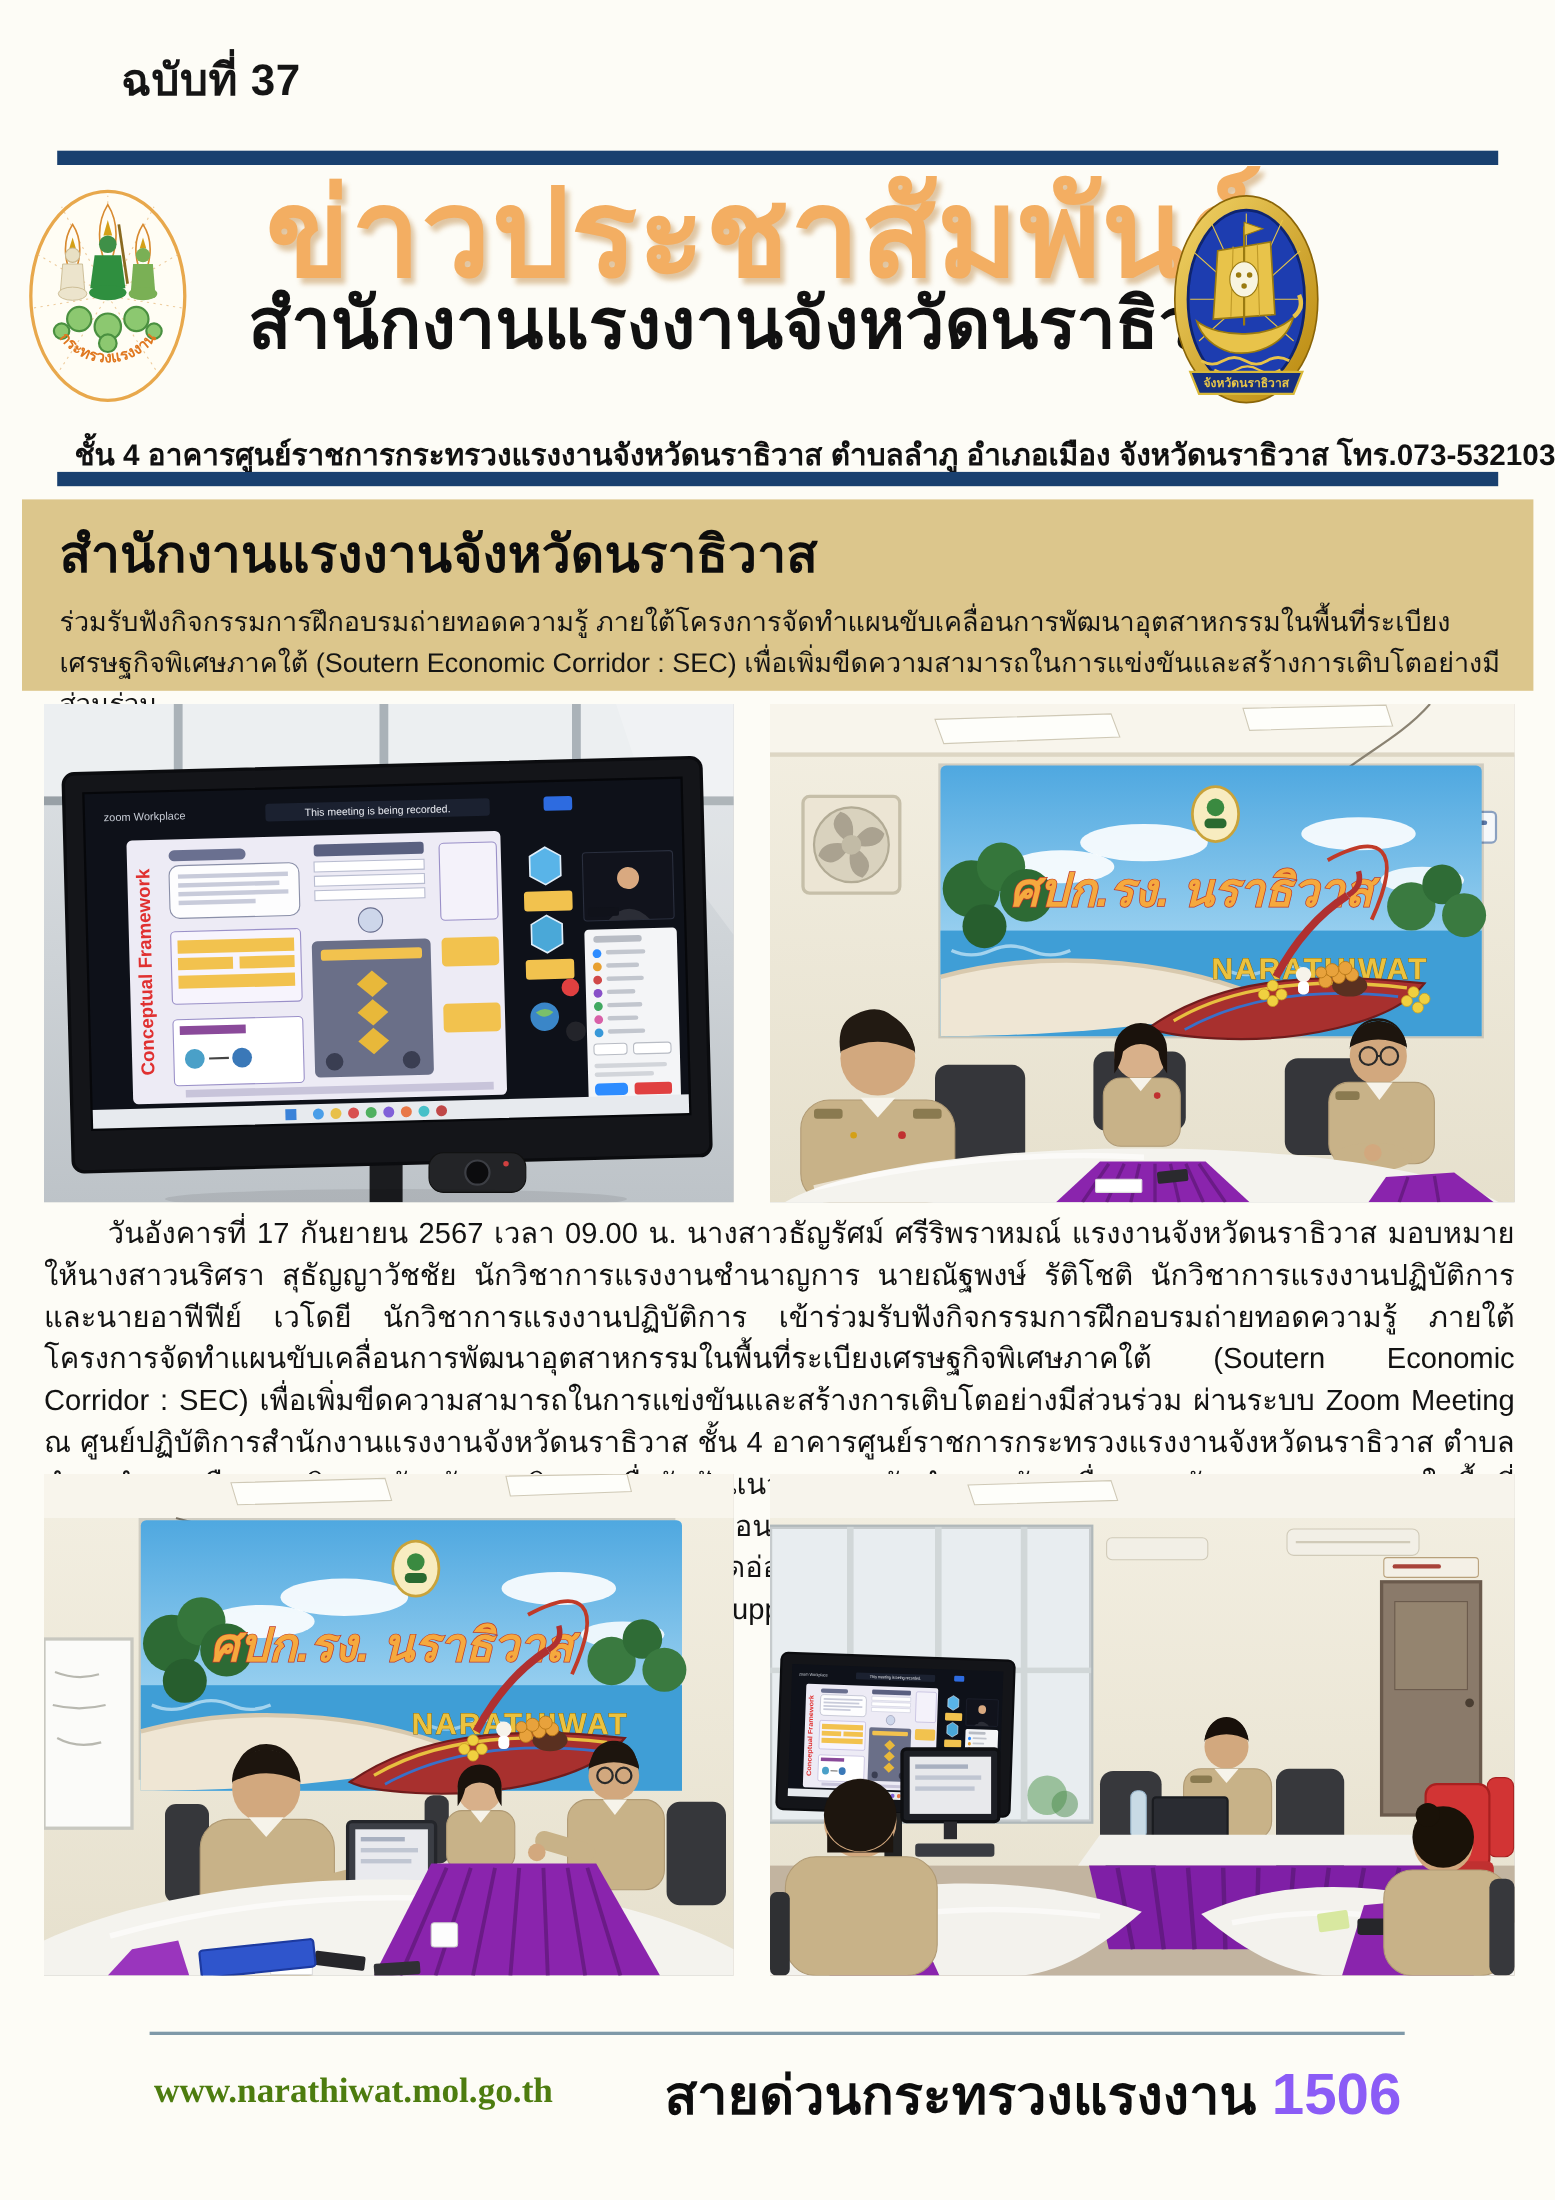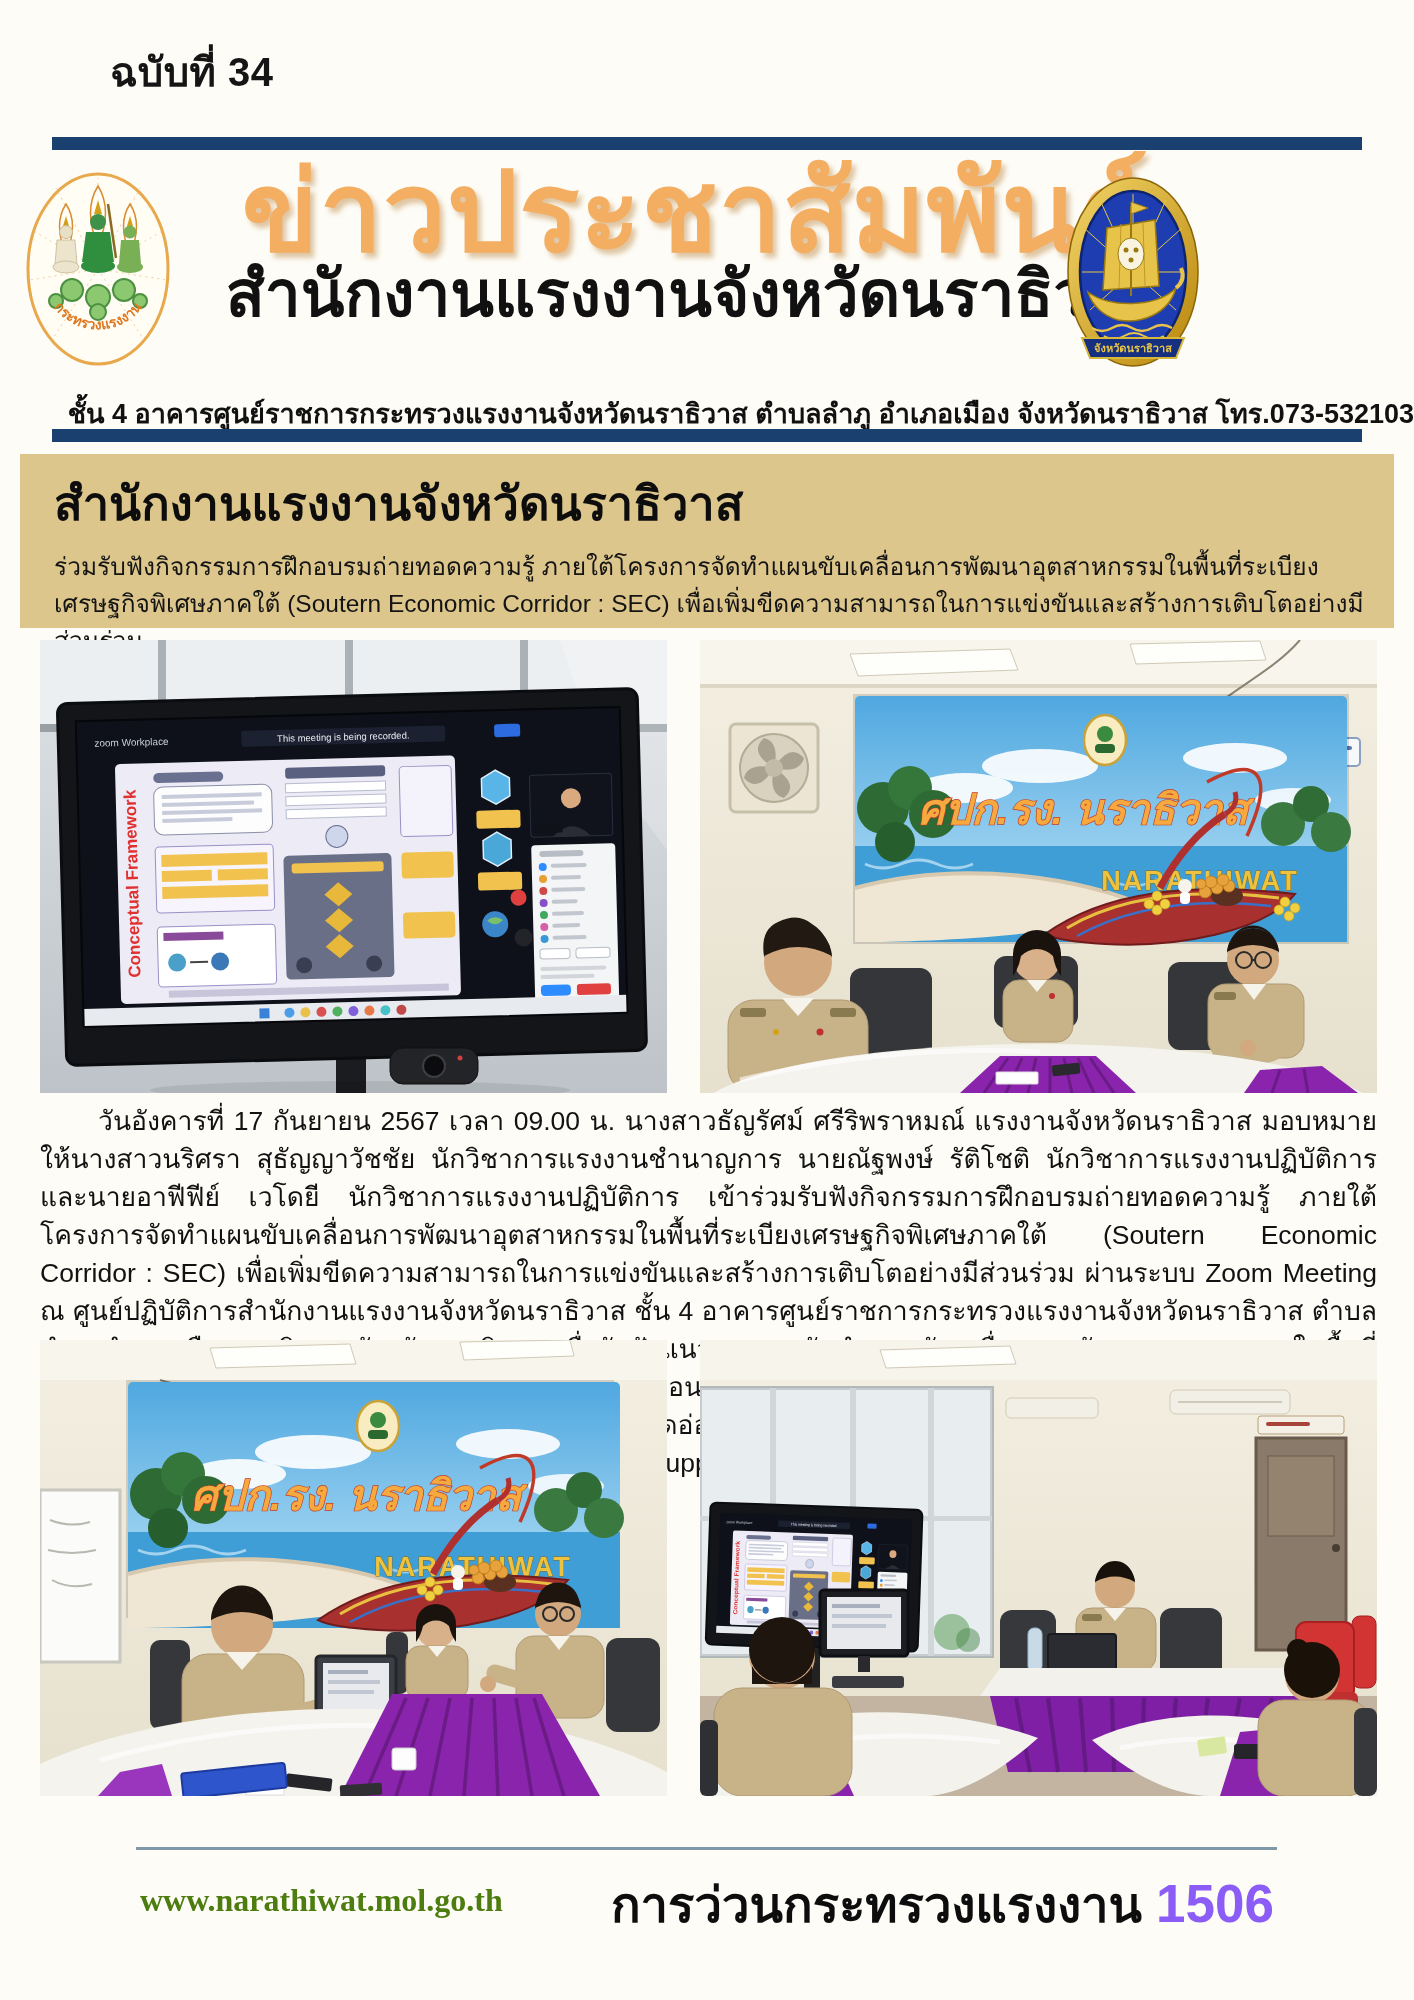--- a/index.html
+++ b/index.html
@@ -212,21 +212,21 @@
           <circle cx="286" cy="297" r="5" fill="#e87848"></circle>
         <circle cx="302" cy="297" r="5" fill="#48c0c8"></circle>
           <circle cx="318" cy="297" r="5" fill="#c04848"></circle>
       </g>
     </g>
   </defs>
 </svg>
 
 <div class="page">
 
-  <div class="masthead-issue">ฉบับที่ 34</div>
+  <div class="masthead-issue">ฉบับที่ 37</div>
 
   <div class="rule-navy rule1"></div>
 
   <svg class="seal seal-left" viewBox="0 0 148 198">
     <ellipse cx="74" cy="99" rx="70" ry="95" fill="#fffdf4" stroke="#e8a84c" stroke-width="3"></ellipse>
     <g stroke="#e8bc80" stroke-width="1" stroke-dasharray="2,4" opacity=".75">
       <line x1="74" y1="99" x2="74" y2="8"></line>
         <line x1="74" y1="99" x2="116" y2="18"></line>
         <line x1="74" y1="99" x2="140" y2="60"></line>
       <line x1="74" y1="99" x2="142" y2="110"></line>
@@ -606,16 +606,16 @@
         <circle cx="598" cy="310" r="11" fill="#1a1208"></circle>
         <rect x="558" y="360" width="114" height="96" rx="26" fill="#c8b288" stroke="#b09a74"></rect>
         <rect x="654" y="368" width="23" height="88" rx="8" fill="#37383c"></rect>
       </g>
     </svg>
   </figure>
 
   <div class="footer-rule"></div>
   <div class="footer-site">www.narathiwat.mol.go.th</div>
   <div class="footer-hotline">
-    <span>การว่วนกระทรวงแรงงาน</span><span class="num">1506</span>
+    <span>สายด่วนกระทรวงแรงงาน</span><span class="num">1506</span>
   </div>
 
 </div>
 
 </body></html>

